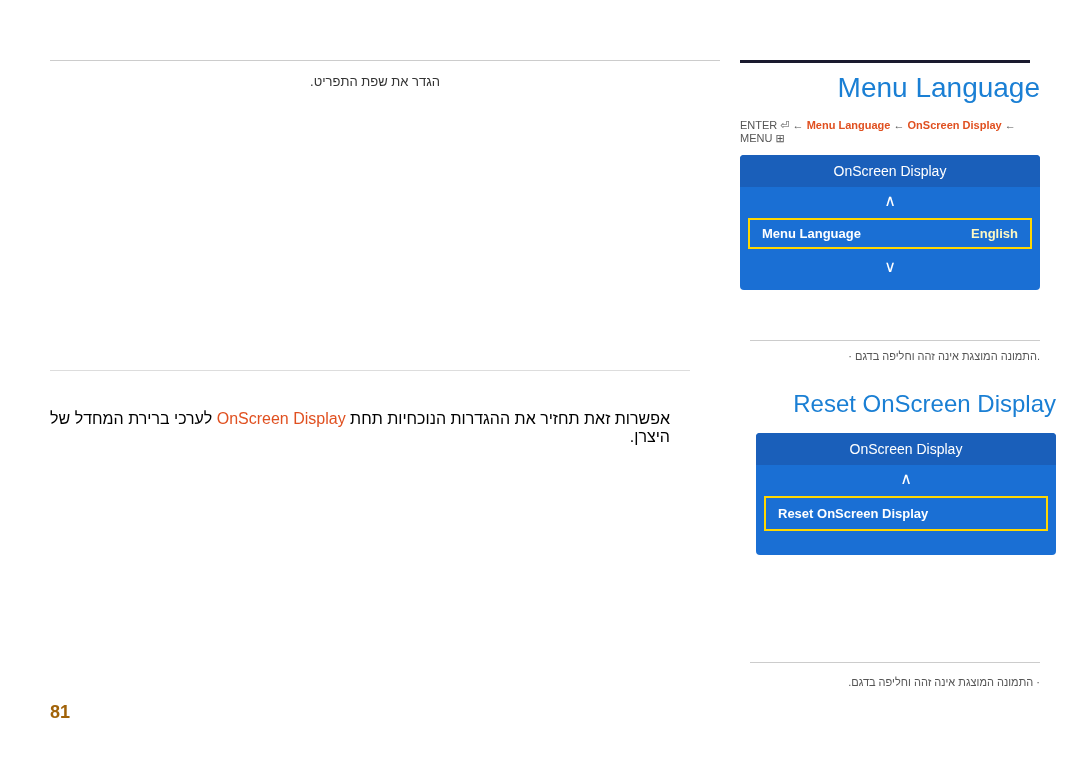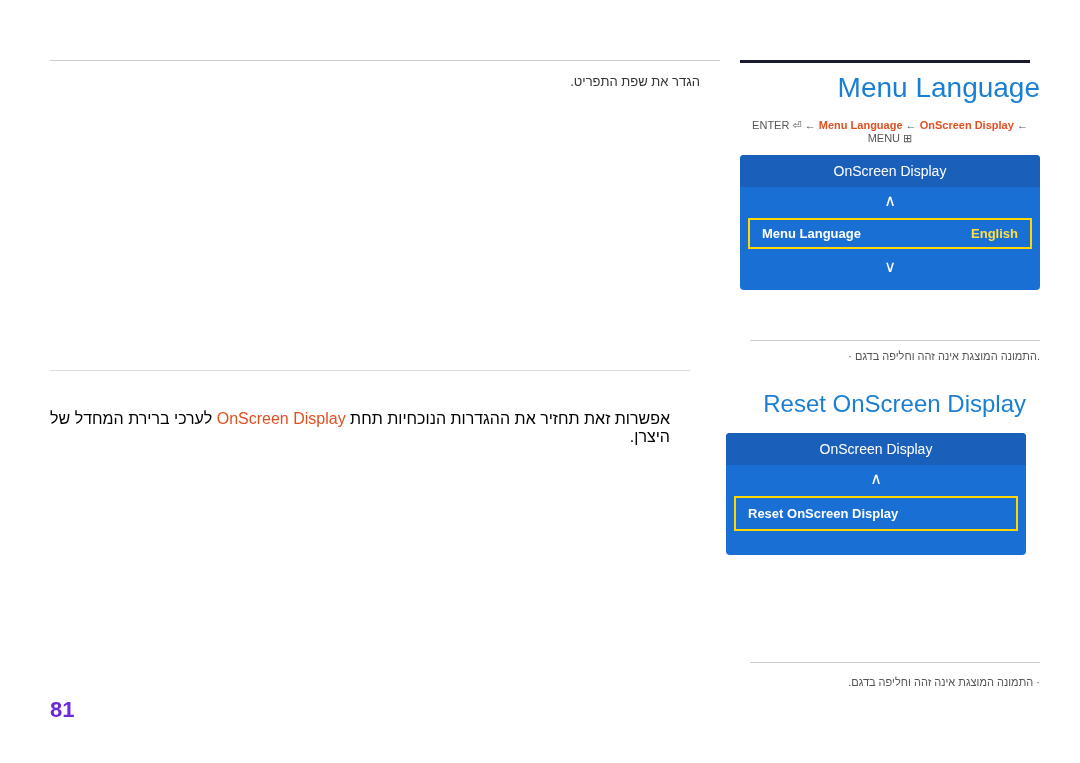--- a/index.html
+++ b/index.html
@@ -9,22 +9,22 @@
       background: #fff;
       font-family: 'Arial', sans-serif;
       overflow: hidden;
       position: relative;
     }
 
     .page-number {
       position: absolute;
       bottom: 40px;
       left: 50px;
-      font-size: 22px;
-      color: #6d28d9;
+      font-size: 18px;
+      color: #a16207;
       font-weight: bold;
     }
 
     
     .top-rule-left {
       position: absolute;
       top: 60px;
       left: 50px;
       width: 670px;
       height: 1px;
@@ -42,21 +42,21 @@
     
     .left-section {
       position: absolute;
       left: 50px;
       top: 70px;
       width: 650px;
       direction: rtl;
     }
 
     .hebrew-text-block {
-      text-align: right;
+      text-align: center;
       color: #333;
       font-size: 13px;
       line-height: 1.8;
       margin-bottom: 10px;
     }
 
     .hebrew-text-block .dash-line {
       color: #333;
       font-size: 12px;
     }
@@ -73,21 +73,21 @@
       font-size: 28px;
       color: #1a7fd4;
       text-align: right;
       margin-bottom: 15px;
       font-weight: 300;
     }
 
     .breadcrumb-bar {
       font-size: 11px;
       color: #555;
-      text-align: center;
+      text-align: left;
       margin-bottom: 10px;
       direction: ltr;
     }
     .breadcrumb-bar .bc-link {
       color: #e05020;
       font-weight: bold;
     }
     .breadcrumb-bar .bc-arrow {
       color: #555;
     }
@@ -122,38 +122,38 @@
       margin: 4px 8px;
       border: 2px solid #ffd700;
       background: #1a6fd4;
     }
     .osd-row-label {
       color: #fff;
       font-size: 13px;
       font-weight: bold;
     }
     .osd-row-value {
-      color: #fde047;
+      color: #fef9c3;
       font-size: 13px;
       font-weight: bold;
     }
     .osd-box-arrow-down {
       text-align: center;
       color: #fff;
       font-size: 16px;
       padding: 4px 0;
     }
     .osd-box-bottom-pad {
       height: 10px;
     }
 
     
     .right-section-bottom {
       position: absolute;
-      right: 54px;
+      right: 24px;
       top: 390px;
       width: 300px;
     }
 
     .section-title-reset {
       font-size: 24px;
       color: #1a7fd4;
       text-align: right;
       margin-bottom: 15px;
       font-weight: 300;

